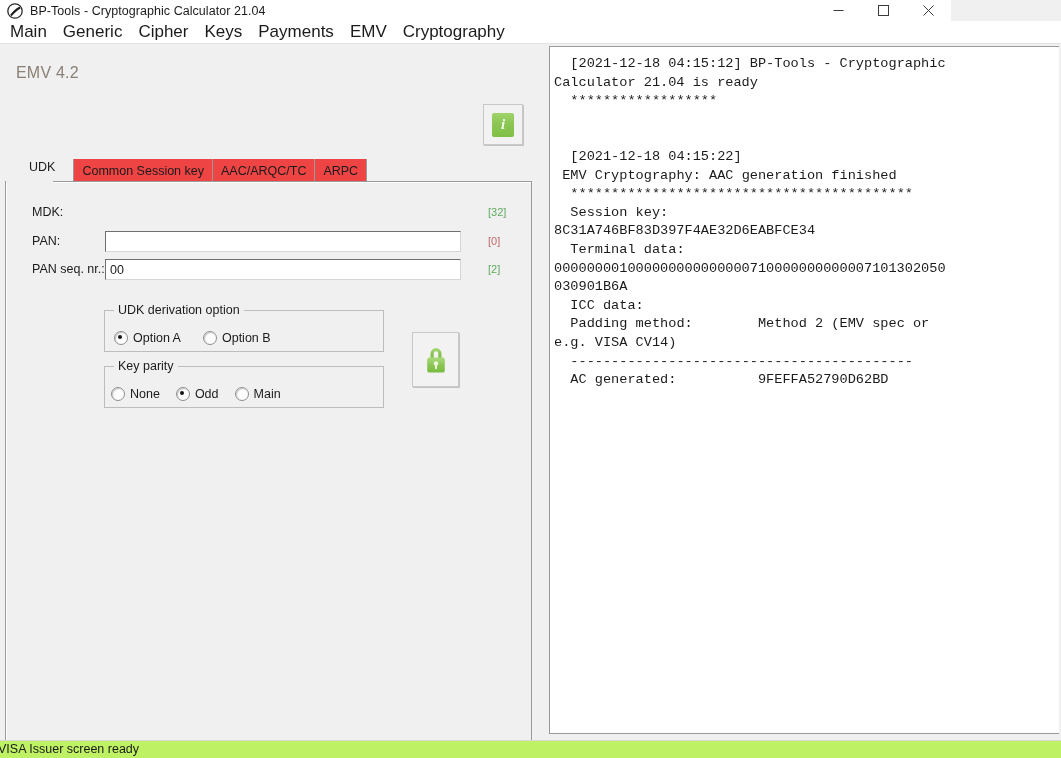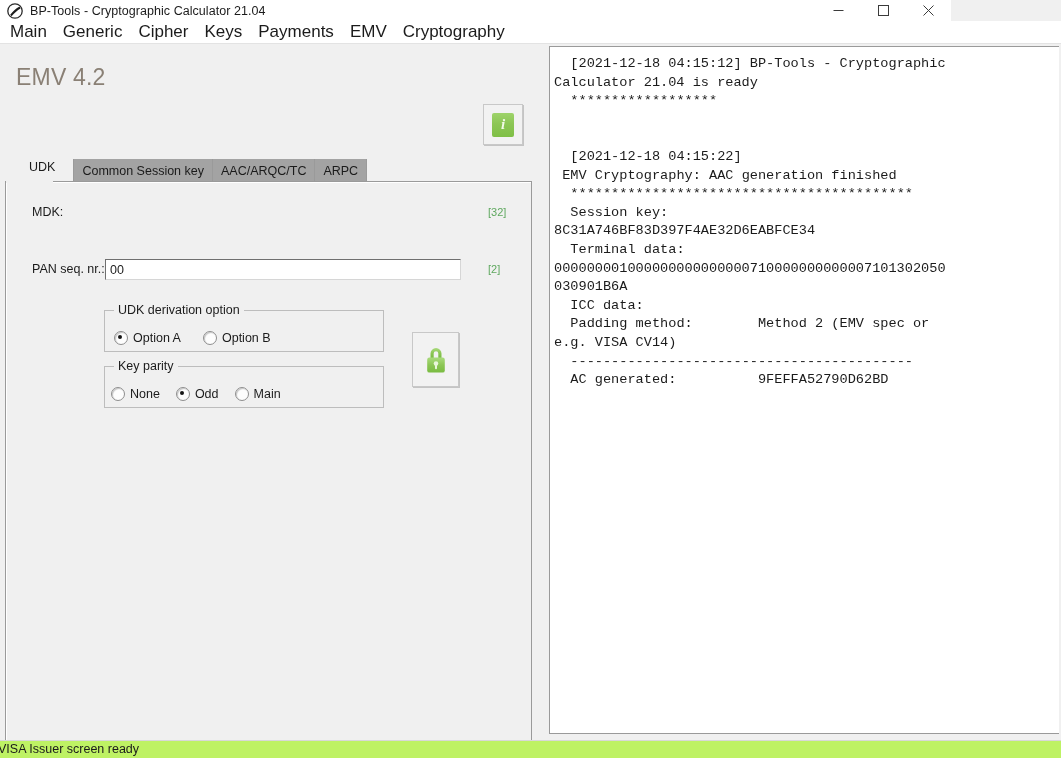--- a/index.html
+++ b/index.html
@@ -67,21 +67,21 @@
   
   .leftpane {
     position: absolute;
     left: 0; top: 44px;
     width: 545px; height: 692px;
     background: #f0f0f0;
   }
   .emv-title {
     position: absolute;
     left: 16px; top: 20px;
-    font-size: 23px;
+    font-size: 16px;
     color: #8a8075;
     letter-spacing: 0.2px;
   }
 
   
   .info-btn {
     position: absolute;
     left: 483px; top: 60px;
     width: 38px; height: 39px;
     background: #f2f2f2;
@@ -109,21 +109,21 @@
     width: 525px; height: 24px;
     display: flex; align-items: flex-end;
   }
   .tab {
     height: 23px;
     box-sizing: border-box;
     font-size: 12.5px;
     color: #1b1b1b;
     display: flex; align-items: center;
     padding: 0 8px;
-    background: #a3a3a3;
+    background: #ef4444;
     border-left: 1px solid #9a9a9a;
     white-space: nowrap;
     cursor: default;
   }
   .tab.active {
     height: 26px;
     border-left: none;
     background: #f0f0f0;
     padding: 0 18px 0 10px;
     align-items: flex-start;
@@ -358,20 +358,25 @@
       <div class="tab-endcap"></div>
     </div>
 
     <div class="tabpanel">
 
       <div class="form-row" style="top:20px;">
         <div class="f-label">MDK:</div>
         <div class="f-count cnt-ok">[32]</div>
       </div>
 
+      <div class="form-row" style="top:49px;">
+        <div class="f-label">PAN:</div>
+        <input class="f-input" type="text" value="" style="">
+        <div class="f-count cnt-bad">[0]</div>
+      </div>
 
       <div class="form-row" style="top:77px;">
         <div class="f-label">PAN seq. nr.:</div>
         <input class="f-input" type="text" value="00" style="">
         <div class="f-count cnt-ok">[2]</div>
       </div>
 
       <div class="fs" style="left:98px; top:128px; width:280px; height:42px;">
         <div class="fs-legend">UDK derivation option</div>
         <div class="radio-row" style="padding-left:9px;">

